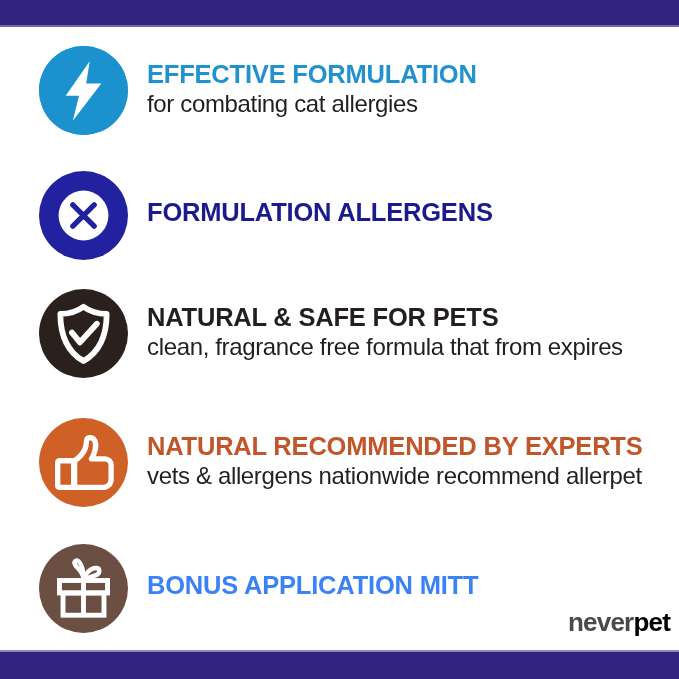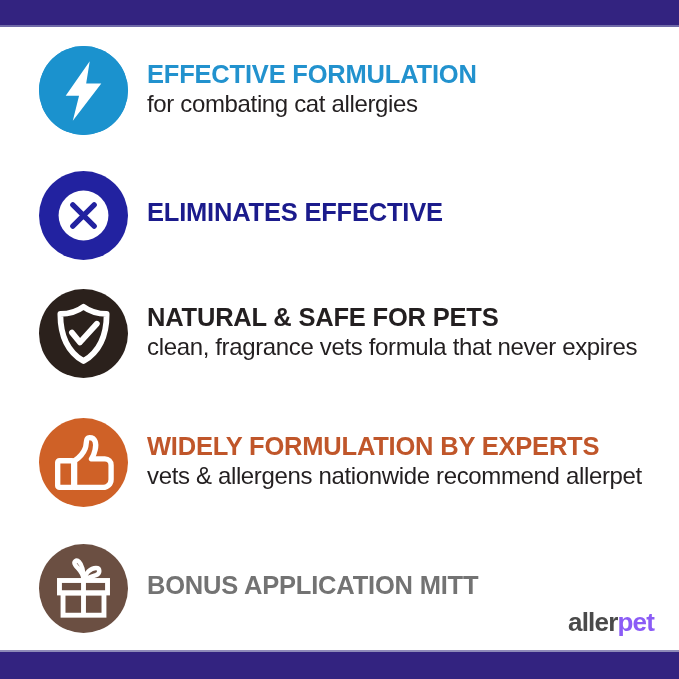--- a/index.html
+++ b/index.html
@@ -112,21 +112,21 @@
     position: absolute;
     left: 568px;
     top: 609px;
     font-size: 26px;
     font-weight: bold;
     letter-spacing: -0.8px;
     line-height: 1;
     white-space: nowrap;
   }
   .logo .aller { color: #4a4a4a; }
-  .logo .pet { color: #8b5cf6; }
+  .logo .pet { color: #000000; }
 </style>
 </head>
 <body>
 
 <div class="canvas">
 
   <div class="bar-top"></div>
   <div class="bar-top-line"></div>
 
   <div class="features">
@@ -146,72 +146,72 @@
 
     <div class="feature-row row-1">
       <div class="icon-wrap">
         <svg width="89" height="89" viewBox="0 0 100 100" aria-hidden="true">
           <circle cx="50" cy="50" r="50" fill="#2222a0"></circle>
           <circle cx="50" cy="50" r="28" fill="#ffffff"></circle>
           <path d="M38 38 L62 62 M62 38 L38 62" stroke="#2222a0" stroke-width="6" stroke-linecap="round" fill="none"></path>
         </svg>
       </div>
       <div class="text-wrap">
-        <p class="feature-title" style="color:#1b1b8c">ELIMINATES EFFECTIVE</p>
+        <p class="feature-title" style="color:#1b1b8c">FORMULATION ALLERGENS</p>
       </div>
     </div>
 
     <div class="feature-row row-2">
       <div class="icon-wrap">
         <svg width="89" height="89" viewBox="0 0 100 100" aria-hidden="true">
           <circle cx="50" cy="50" r="50" fill="#2b211c"></circle>
           <path d="M50 20 C42 26 32 28 24 28 C24 52 31 70 50 81 C69 70 76 52 76 28 C68 28 58 26 50 20 Z" fill="none" stroke="#ffffff" stroke-width="6.5" stroke-linejoin="round"></path>
           <path d="M37 49 L46 60 L65 39" fill="none" stroke="#ffffff" stroke-width="6.5" stroke-linecap="round" stroke-linejoin="round"></path>
         </svg>
       </div>
       <div class="text-wrap">
         <p class="feature-title" style="color:#231f20">NATURAL &amp; SAFE FOR PETS</p>
-        <p class="feature-sub">clean, fragrance vets formula that never expires</p>
+        <p class="feature-sub">clean, fragrance free formula that from expires</p>
       </div>
     </div>
 
     <div class="feature-row row-3">
       <div class="icon-wrap">
         <svg width="89" height="89" viewBox="0 0 100 100" aria-hidden="true">
           <circle cx="50" cy="50" r="50" fill="#cf6127"></circle>
           <path d="M40 48 C40 48 49 42 52 34 C54 28 52 22 57 22 C63 22 65 28 63 36
                    C62 41 59 46 59 46 L74 46 C78 46 81 49 81 53 L81 69
                    C81 74 77 78 72 78 L40 78 Z" fill="none" stroke="#ffffff" stroke-width="6" stroke-linejoin="round" stroke-linecap="round"></path>
           <rect x="21" y="48" width="18" height="30" rx="2" fill="none" stroke="#ffffff" stroke-width="6" stroke-linejoin="round"></rect>
         </svg>
       </div>
       <div class="text-wrap">
-        <p class="feature-title" style="color:#c0562a">WIDELY FORMULATION BY EXPERTS</p>
+        <p class="feature-title" style="color:#c0562a">NATURAL RECOMMENDED BY EXPERTS</p>
         <p class="feature-sub">vets &amp; allergens nationwide recommend allerpet</p>
       </div>
     </div>
 
     <div class="feature-row row-4">
       <div class="icon-wrap">
         <svg width="89" height="89" viewBox="0 0 100 100" aria-hidden="true">
           <circle cx="50" cy="50" r="50" fill="#6b4f42"></circle>
           <path d="M50 40 C50 32 44 28 41 24 C38 20 42 17 45 20 C49 24 50 33 50 40 Z" fill="none" stroke="#ffffff" stroke-width="5" stroke-linejoin="round"></path>
           <path d="M50 40 C52 33 58 27 64 27 C69 27 69 33 64 35 C58 37 53 39 50 40 Z" fill="none" stroke="#ffffff" stroke-width="5" stroke-linejoin="round"></path>
           <rect x="23" y="41" width="54" height="14" fill="none" stroke="#ffffff" stroke-width="5.5"></rect>
           <rect x="27" y="55" width="46" height="25" fill="none" stroke="#ffffff" stroke-width="5.5"></rect>
           <path d="M50 41 L50 80" stroke="#ffffff" stroke-width="5.5"></path>
         </svg>
       </div>
       <div class="text-wrap">
-        <p class="feature-title" style="color:#737373">BONUS APPLICATION MITT</p>
+        <p class="feature-title" style="color:#3b82f6">BONUS APPLICATION MITT</p>
       </div>
     </div>
 
   </div>
 
   <div class="logo">
-    <span class="aller">aller</span><span class="pet">pet</span>
+    <span class="aller">never</span><span class="pet">pet</span>
   </div>
 
   <div class="bar-bottom-line"></div>
   <div class="bar-bottom"></div>
 
 </div>
 
 </body></html>

